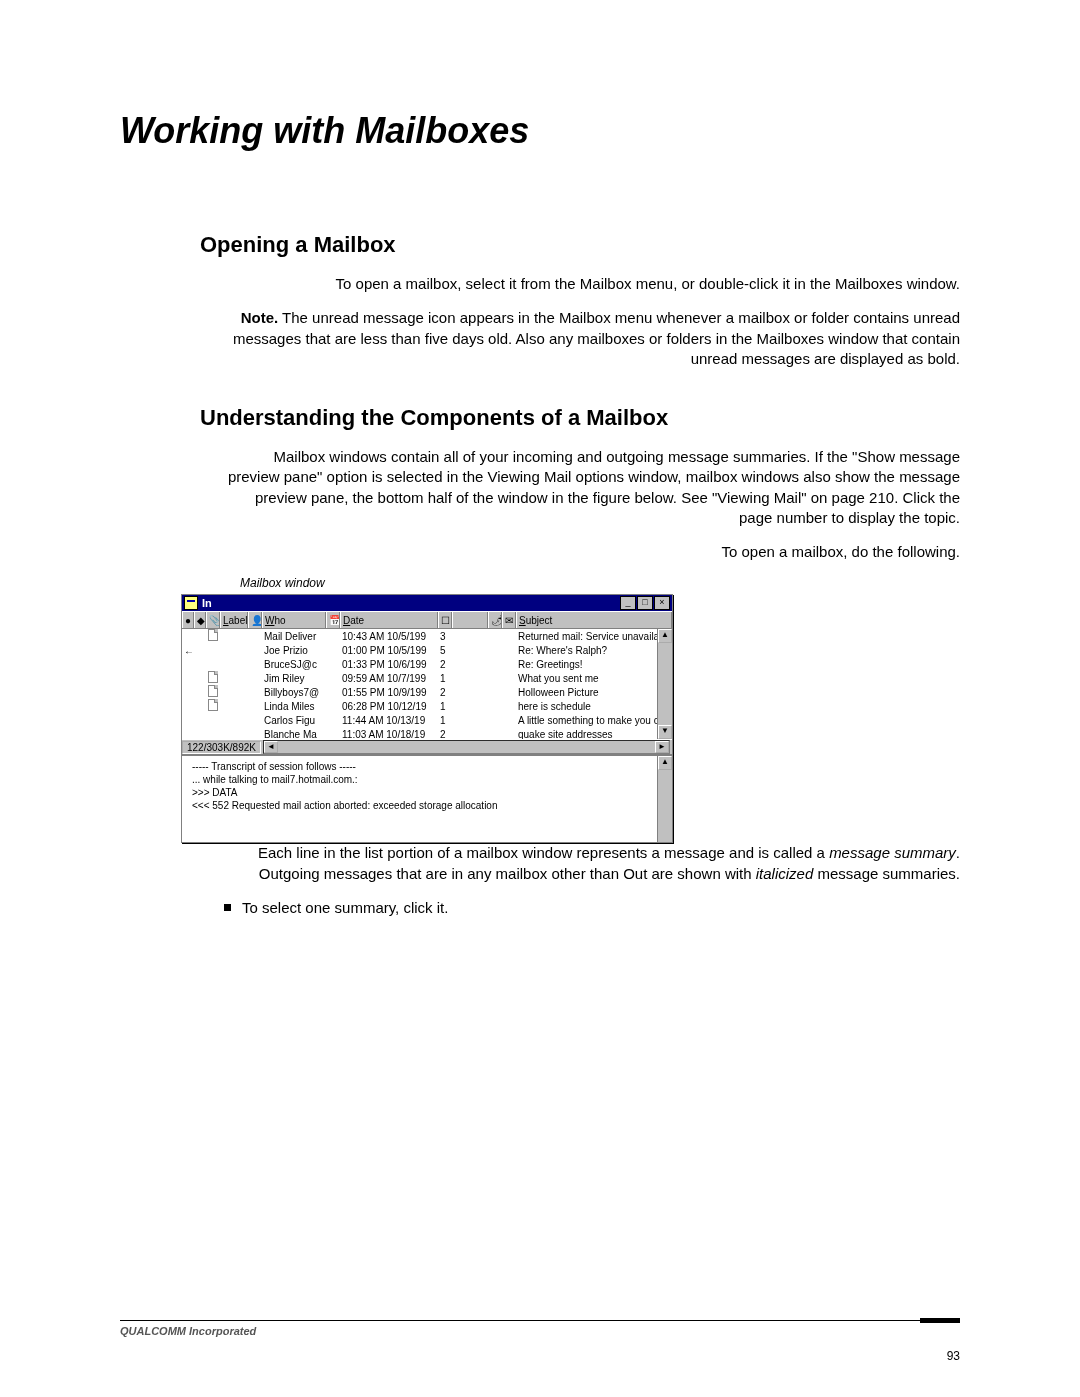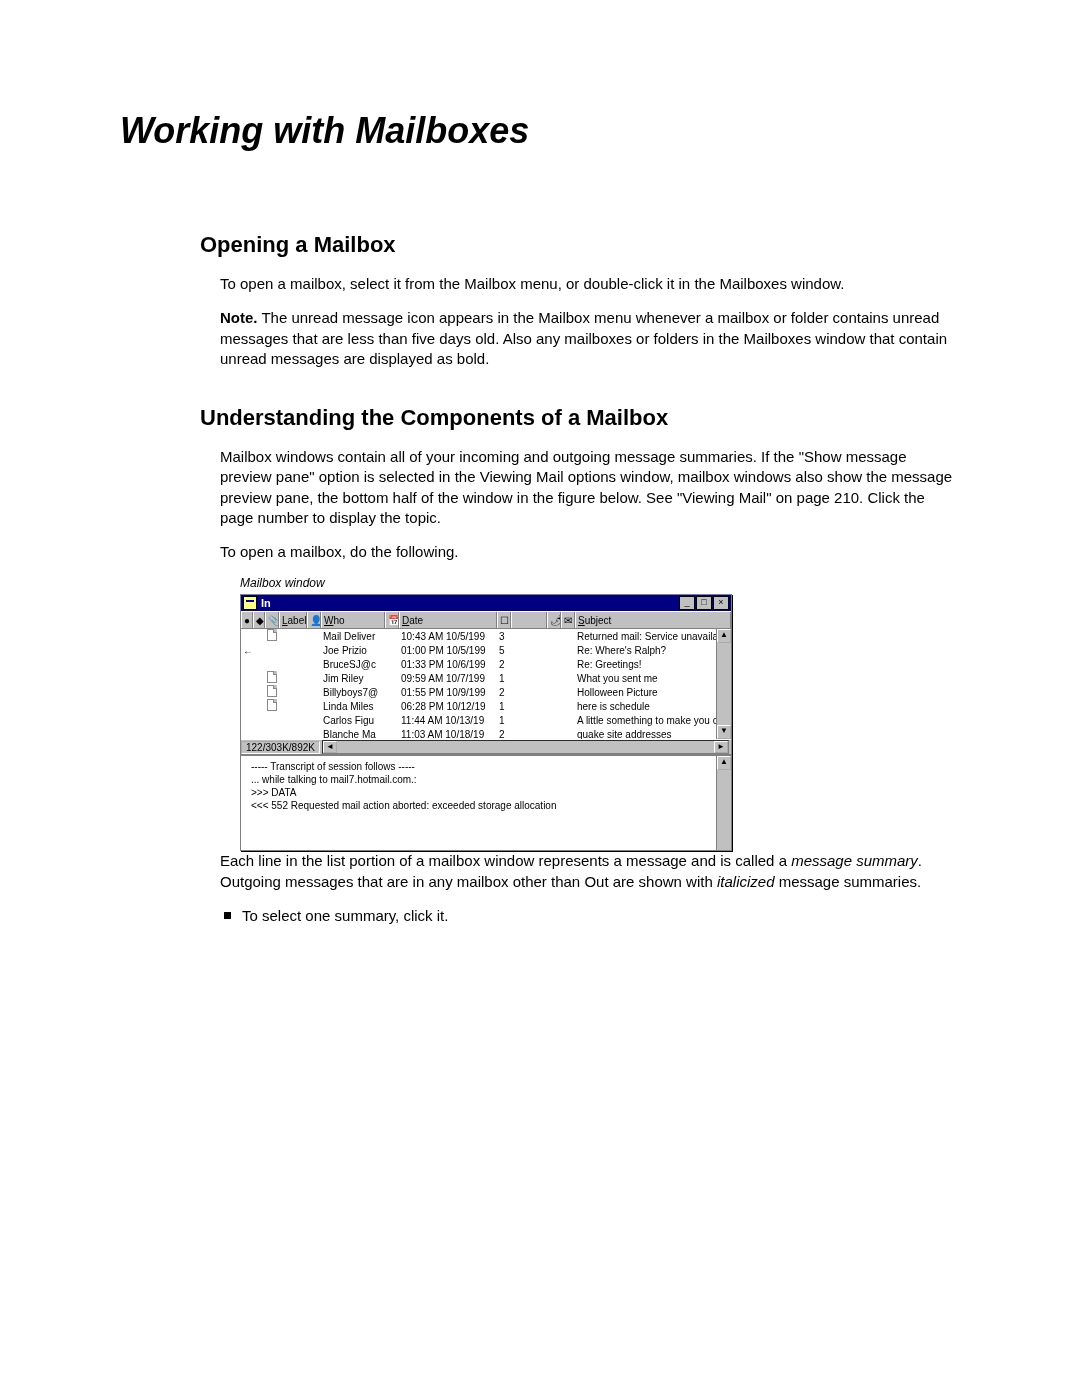--- a/index.html
+++ b/index.html
@@ -30,21 +30,21 @@
     font-family: Arial, Helvetica, sans-serif;
     margin-left:80px;
     margin-top:36px;
     margin-bottom:16px;
   }
   .body-block {
     margin-left:100px;
     font-size:15px;
     line-height:1.35;
   }
-  .body-block p { margin:0 0 14px 0; }
+  .body-block p { margin:0 0 14px 0;text-align:right; }
   .sub-title {
     font-size:17px;
     font-weight:bold;
     margin-left:100px;
     margin-top:28px;
     margin-bottom:10px;
   }
   ul.square {
     list-style:none;
     padding-left:0;
@@ -63,21 +63,21 @@
     background:#000;
   }
   .figure-caption {
     font-style:italic;
     font-size:12px;
     margin-left:120px;
     margin-bottom:4px;
   }
   
   .mailbox-window {
-    margin-left:120px;
+    margin-left:61px;
     width:490px;
     border:1px solid #808080;
     font-family: "MS Sans Serif","Tahoma",Arial,sans-serif;
     font-size:11px;
     background:#c0c0c0;
     box-shadow:1px 1px 0 #000;
   }
   .titlebar {
     background:#000080;
     color:#fff;
@@ -179,21 +179,21 @@
     background:#c0c0c0;border-left:1px solid #808080;
   }
   .vscroll .vb{width:12px;height:12px;background:#c0c0c0;border:1px outset #fff;font-size:8px;text-align:center;line-height:10px;position:absolute;left:0;}
   .vscroll .vb.up{top:0;}
   .vscroll .vb.dn{bottom:0;}
   .preview-pane{
     background:#fff;
     height:70px;
     border-top:2px solid #808080;
     position:relative;
-    padding:4px 16px 20px 10px;
+    padding:4px 16px 12px 10px;
     font-size:10px;
     line-height:1.3;
   }
   .preview-pane .vscroll{height:100%;}
   .footer {
     position:absolute;
     left:120px; right:120px;
     bottom:60px;
     font-size:11px;
   }
@@ -423,14 +423,19 @@
 
   <div class="body-block">
     <p>
       <span>Each line in the list portion of a mailbox window represents a message and is called a </span><i>message summary</i><span>. Outgoing messages that are in any mailbox other than Out are shown with </span><i>italicized</i><span> message summaries.</span>
     </p>
     <ul class="square">
       <li>To select one summary, click it.</li>
     </ul>
   </div>
 
+  <div class="footer">
+    <div class="line"></div>
+    <span class="company">QUALCOMM Incorporated</span>
+    <span class="pnum">93</span>
+  </div>
 
 </div>
 
 </body></html>

